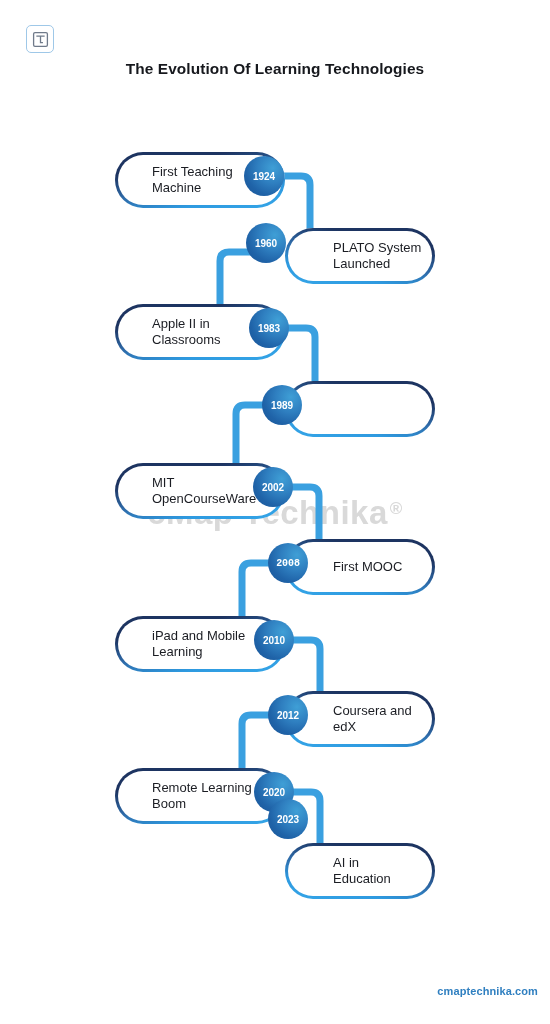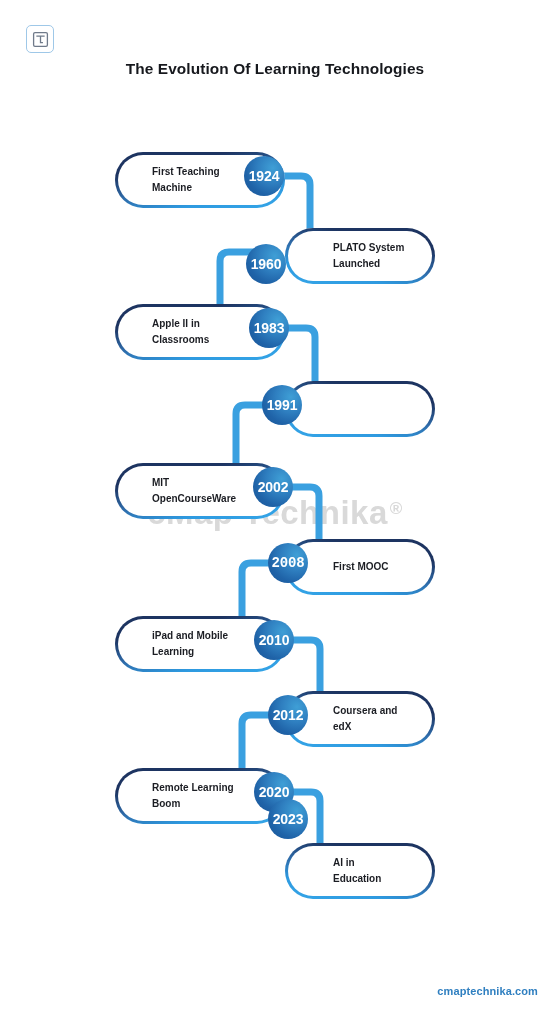--- a/index.html
+++ b/index.html
@@ -97,22 +97,22 @@
   .pill .pill-ring {
     position: absolute;
     inset: 0;
     border-radius: 28px;
     padding: 2.6px;
     z-index: 0;
   }
   .pill-label {
     position: relative;
     z-index: 2;
-    font-size: 10px;
-    font-weight: bold;
+    font-size: 13px;
+    font-weight: normal;
     line-height: 16px;
     color: #1b1d23;
     white-space: pre-line;
   }
 
   .pill.left  { left: 115px; width: 170px; }
   .pill.right { left: 285px; width: 150px; }
 
   .pill.left  .pill-label { padding-left: 37px; }
   .pill.right .pill-label { padding-left: 48px; }
@@ -146,21 +146,21 @@
     height: 40px;
     border-radius: 50%;
     background:
       radial-gradient(circle at 72% 30%, #3f9fd6 0%, #2f7fc0 38%, #1f63a8 68%, #1a5596 100%);
     display: flex;
     align-items: center;
     justify-content: center;
     z-index: 6;
   }
   .badge-year {
-    font-size: 14px;
+    font-size: 10px;
     font-weight: bold;
     color: #ffffff;
     letter-spacing: -0.1px;
   }
 
   
   #footer-link {
     position: absolute;
     right: 12px;
     top: 985px;
@@ -210,40 +210,40 @@
       <div class="badge" style="left: 244px; top: 156px;">
         <span class="badge-year">1924</span>
       </div>
       <div class="pill right" style="top: 228px;">
         <div class="pill-ring ring-right">
           <div class="ring-mask"></div>
         </div>
         <div class="pill-label">PLATO System
 Launched</div>
       </div>
-      <div class="badge" style="left: 246px; top: 244px;">
+      <div class="badge" style="left: 246px; top: 223px;">
         <span class="badge-year">1960</span>
       </div>
       <div class="pill left" style="top: 304px;">
         <div class="pill-ring ring-left">
           <div class="ring-mask"></div>
         </div>
         <div class="pill-label">Apple II in
 Classrooms</div>
       </div>
       <div class="badge" style="left: 249px; top: 308px;">
         <span class="badge-year">1983</span>
       </div>
       <div class="pill right" style="top: 381px;">
         <div class="pill-ring ring-right">
           <div class="ring-mask"></div>
         </div>
       </div>
       <div class="badge" style="left: 262px; top: 385px;">
-        <span class="badge-year">1991</span>
+        <span class="badge-year">1989</span>
       </div>
       <div class="pill left" style="top: 463px;">
         <div class="pill-ring ring-left">
           <div class="ring-mask"></div>
         </div>
         <div class="pill-label">MIT
 OpenCourseWare</div>
       </div>
       <div class="badge" style="left: 253px; top: 467px;">
         <span class="badge-year">2002</span>

